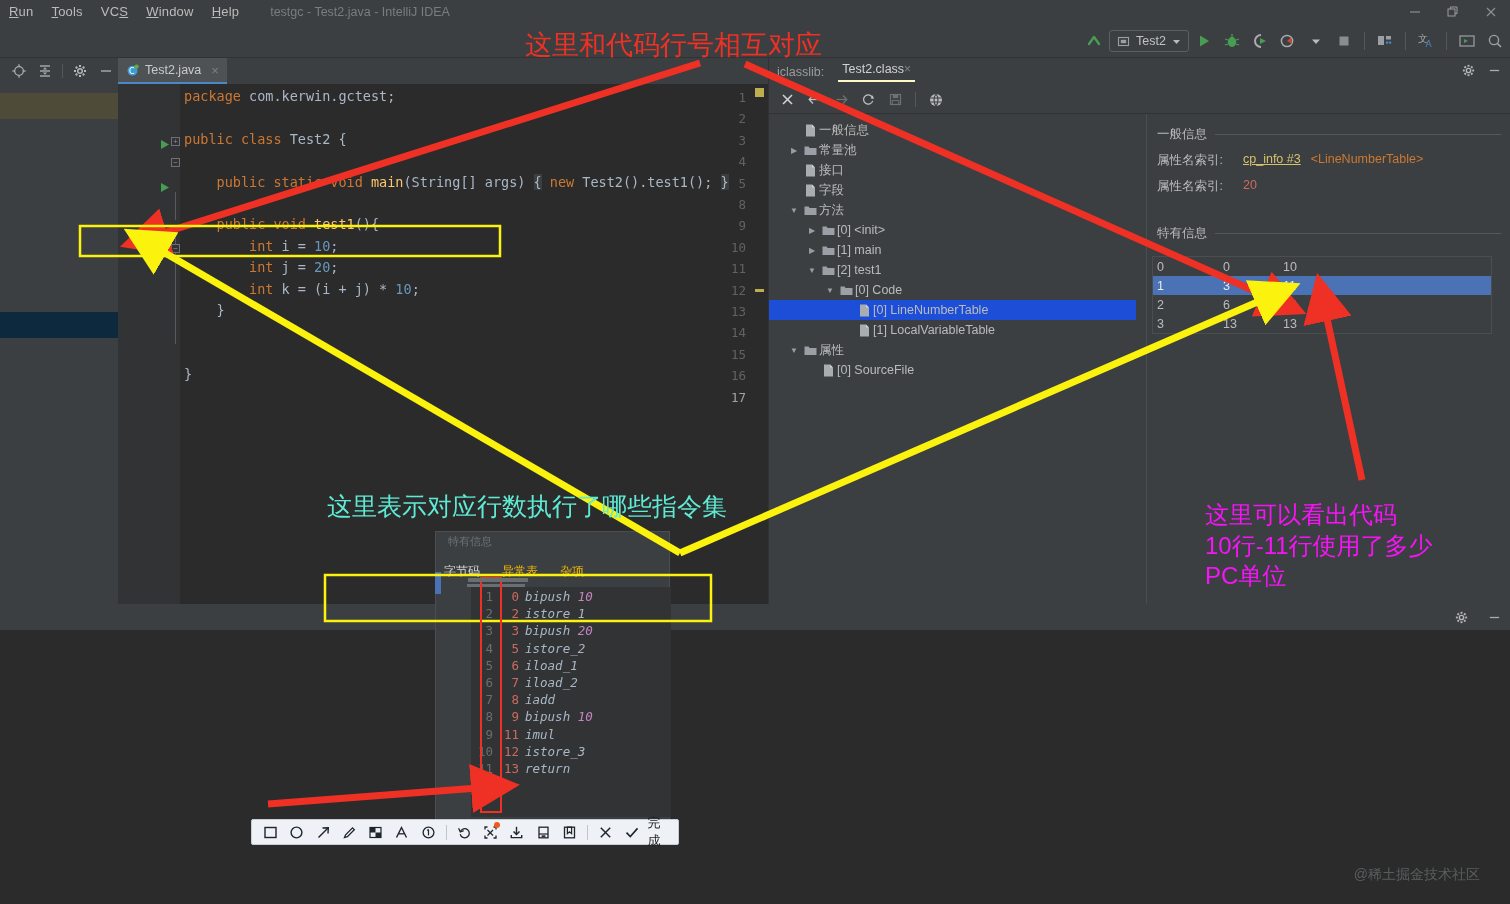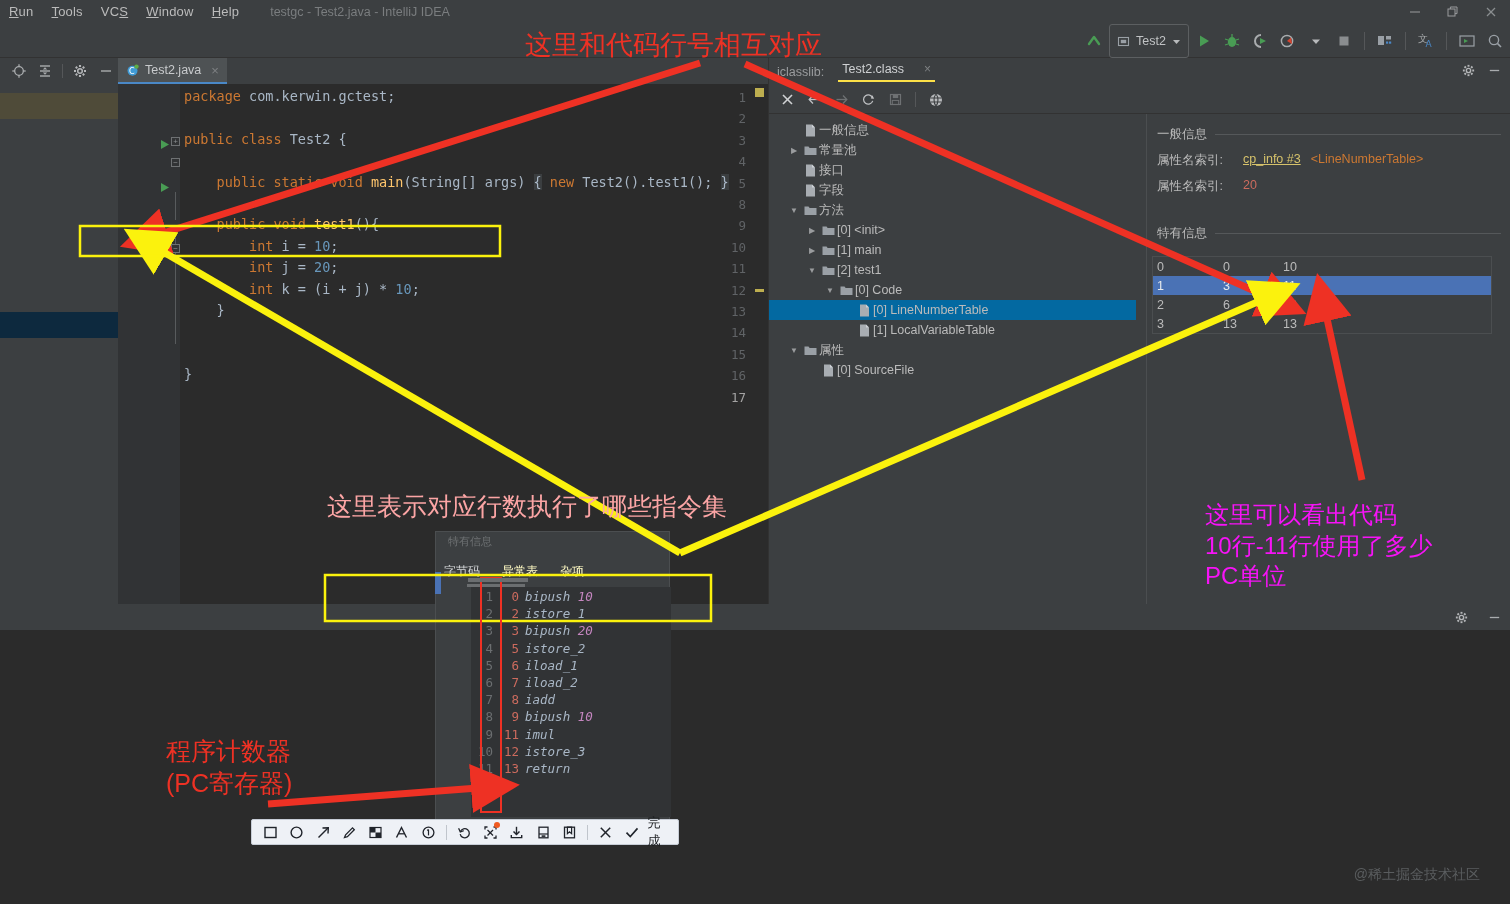--- a/index.html
+++ b/index.html
@@ -28,21 +28,21 @@
 
   
   .toolbar {
     position: absolute; left: 0; top: 24px; width: 1510px; height: 34px;
     background: #3c3f41; border-bottom: 1px solid #323232;
     display: flex; align-items: center;
   }
   .tb-right { position: absolute; right: 2px; top: 0; height: 34px; display: flex; align-items: center; gap: 2px; }
   .tb-ico { width: 26px; height: 26px; display: flex; align-items: center; justify-content: center; }
   .run-config {
-    display: flex; align-items: center; gap: 6px; height: 34px; padding: 0 7px;
+    display: flex; align-items: center; gap: 6px; height: 22px; padding: 0 7px;
     border: 1px solid #5c5f61; border-radius: 3px; color: #c0c2c4; font-size: 12.5px;
   }
   .tb-sep { width: 1px; height: 18px; background: #555759; margin: 0 5px; }
 
   
   .leftstrip {
     position: absolute; left: 0; top: 58px; width: 118px; height: 546px;
     background: #3c3f41;
   }
   .leftstrip-head { height: 26px; display: flex; align-items: center; gap: 4px; padding-left: 8px; }
@@ -86,38 +86,38 @@
   .hl { background: #3b3e40; }
   .marker-box { position: absolute; right: 4px; width: 9px; height: 9px; }
 
   
   .jcl {
     position: absolute; left: 768px; top: 58px; width: 742px; height: 546px;
     background: #3c3f41; border-left: 1px solid #323232;
   }
   .jcl-tabbar { height: 28px; display: flex; align-items: center; padding-left: 8px; gap: 14px; position: relative; }
   .jcl-lbl { font-size: 12.5px; color: #9a9c9e; }
-  .jcl-tab { font-size: 12.5px; color: #cfd1d3; padding: 0 4px 4px 4px; border-bottom: 2px solid #fde047; display: flex; align-items: center; gap: 20px; }
+  .jcl-tab { font-size: 12.5px; color: #cfd1d3; padding: 0 4px 4px 4px; border-bottom: 2px solid #fef9c3; display: flex; align-items: center; gap: 0; }
   .jcl-tab .x { color: #7e8183; font-size: 12px; }
   .jcl-gear { position: absolute; right: 34px; top: 5px; }
   .jcl-min  { position: absolute; right: 8px; top: 5px; }
   .jcl-toolbar {
     position: absolute; top: 28px; left: 0; width: 742px; height: 28px;
     display: flex; align-items: center; gap: 3px; padding-left: 6px;
     border-bottom: 1px solid #323232;
   }
   .jt { width: 24px; height: 22px; display: flex; align-items: center; justify-content: center; }
   .jt-sep { width: 1px; height: 15px; background: #555759; margin: 0 5px; }
 
   .jcl-tree {
     position: absolute; top: 56px; left: 0; width: 377px; height: 490px;
     background: #3c3f41; overflow: hidden;
   }
   .tnode { position: absolute; left: 0; height: 20px; display: flex; align-items: center; font-size: 12.5px; color: #bbbbbb; white-space: nowrap; }
-  .tnode.sel { background: #0369a1; width: 367px; }
+  .tnode.sel { background: #1d4ed8; width: 367px; }
   .twist { width: 14px; display: inline-block; text-align: center; color: #9a9c9e; font-size: 8px; }
   .tico { width: 18px; display: inline-flex; justify-content: center; align-items: center; }
 
   .jcl-detail {
     position: absolute; top: 56px; left: 377px; width: 365px; height: 490px;
     background: #3c3f41; border-left: 1px solid #4b4e50; padding: 8px 10px;
   }
   .sec-head { display: flex; align-items: center; gap: 8px; color: #bbbbbb; font-size: 12.5px; margin-top: 4px; }
   .sec-head .rule { flex: 1; height: 1px; background: #55585a; }
   .kv { display: flex; font-size: 12.5px; margin-top: 9px; }
@@ -134,21 +134,21 @@
   .td { font-size: 12.5px; color: #bbbbbb; display: flex; align-items: center; padding-left: 4px; }
   .tr.sel .td { color: #e8eaec; }
 
   
   .bytecode {
     position: absolute; left: 435px; top: 531px; width: 235px; height: 289px;
     background: #3c3f41; border: 1px solid #4b4e50;
   }
   .bc-ghost { position: absolute; left: 12px; top: 2px; font-size: 11px; color: #6e7173; }
   .bc-tabs { position: absolute; top: 31px; left: 8px; display: flex; gap: 22px; }
-  .bc-tab { font-size: 12px; color: #fef9c3; }
+  .bc-tab { font-size: 12px; color: #eab308; }
   .bc-tab.active { color: #d8dadc; }
   .bc-underline { position: absolute; left: 467px; top: 584px; width: 58px; height: 3px; background: #6b6e70; }
   .bc-list { position: absolute; left: 35px; top: 55px; width: 200px; height: 230px; background: #313335; }
   .bc-row { position: absolute; left: 0; height: 17px; font-family: "DejaVu Sans Mono", monospace; font-size: 12.5px; white-space: pre; }
   .bc-no  { position: absolute; width: 22px; text-align: right; color: #6b6e70; }
   .bc-pc  { position: absolute; left: 26px; width: 22px; text-align: right; color: #cc6b5e; }
   .bc-op  { position: absolute; left: 54px; color: #a9b7c6; font-style: italic; }
   .bc-arg { color: #c586c0; }
   .bc-leftbar { position: absolute; left: 435px; top: 572px; width: 6px; height: 22px; background: #4a72b5; }
 
@@ -168,21 +168,21 @@
     display: flex; align-items: center; padding: 0 6px; gap: 1px;
   }
   .at { width: 27px; height: 24px; display: flex; align-items: center; justify-content: center; position: relative; }
   .at-sep { width: 1px; height: 15px; background: #c0c5cc; margin: 0 4px; }
   .at-done { font-size: 13px; color: #1b1d20; padding-left: 2px; }
 
   
   .anno-svg { position: absolute; left: 0; top: 0; width: 1510px; height: 904px; pointer-events: none; }
   .anno-text { position: absolute; white-space: pre; line-height: 1.28; }
   .anno-red  { color: #ee3124; }
-  .anno-yel  { color: #fca5a5; }
+  .anno-yel  { color: #5eead4; }
   .anno-mag  { color: #f713f7; }
 </style>
 </head>
 <body>
 
 <div id="root">
 
   <div class="titlebar">
     <div class="menu-item"><u>R</u>un</div>
     <div class="menu-item"><u>T</u>ools</div>
@@ -714,22 +714,20 @@
     <rect x="325" y="575" width="386" height="46" fill="none" stroke="#fbf20d" stroke-width="2.5"></rect>
 
     <rect x="481" y="578" width="20" height="234" fill="none" stroke="#ee3124" stroke-width="2"></rect>
   </svg>
 
   <div class="anno-text anno-red" style="left:525px; top:28px; font-size:27px;">这里和代码行号相互对应</div>
   <div class="anno-text anno-yel" style="left:327px; top:490px; font-size:25px;">这里表示对应行数执行了哪些指令集</div>
   <div class="anno-text anno-mag" style="left:1205px; top:500px; font-size:24px;">这里可以看出代码
 10行-11行使用了多少
 PC单位</div>
-  <div class="anno-text anno-red" style="left:166px; top:735px; font-size:25px;">程序计数器
-(PC寄存器)</div>
 
   <div class="anno-toolbar">
     <div class="at">
       <svg width="15" height="15" viewBox="0 0 15 15">
           <rect x="2" y="2.5" width="11" height="10" fill="none" stroke="#20242b" stroke-width="1.4"></rect>
         </svg>
     </div>
     <div class="at">
       <svg width="15" height="15" viewBox="0 0 15 15">
           <circle cx="7.5" cy="7.5" r="5.4" fill="none" stroke="#20242b" stroke-width="1.4"></circle>

